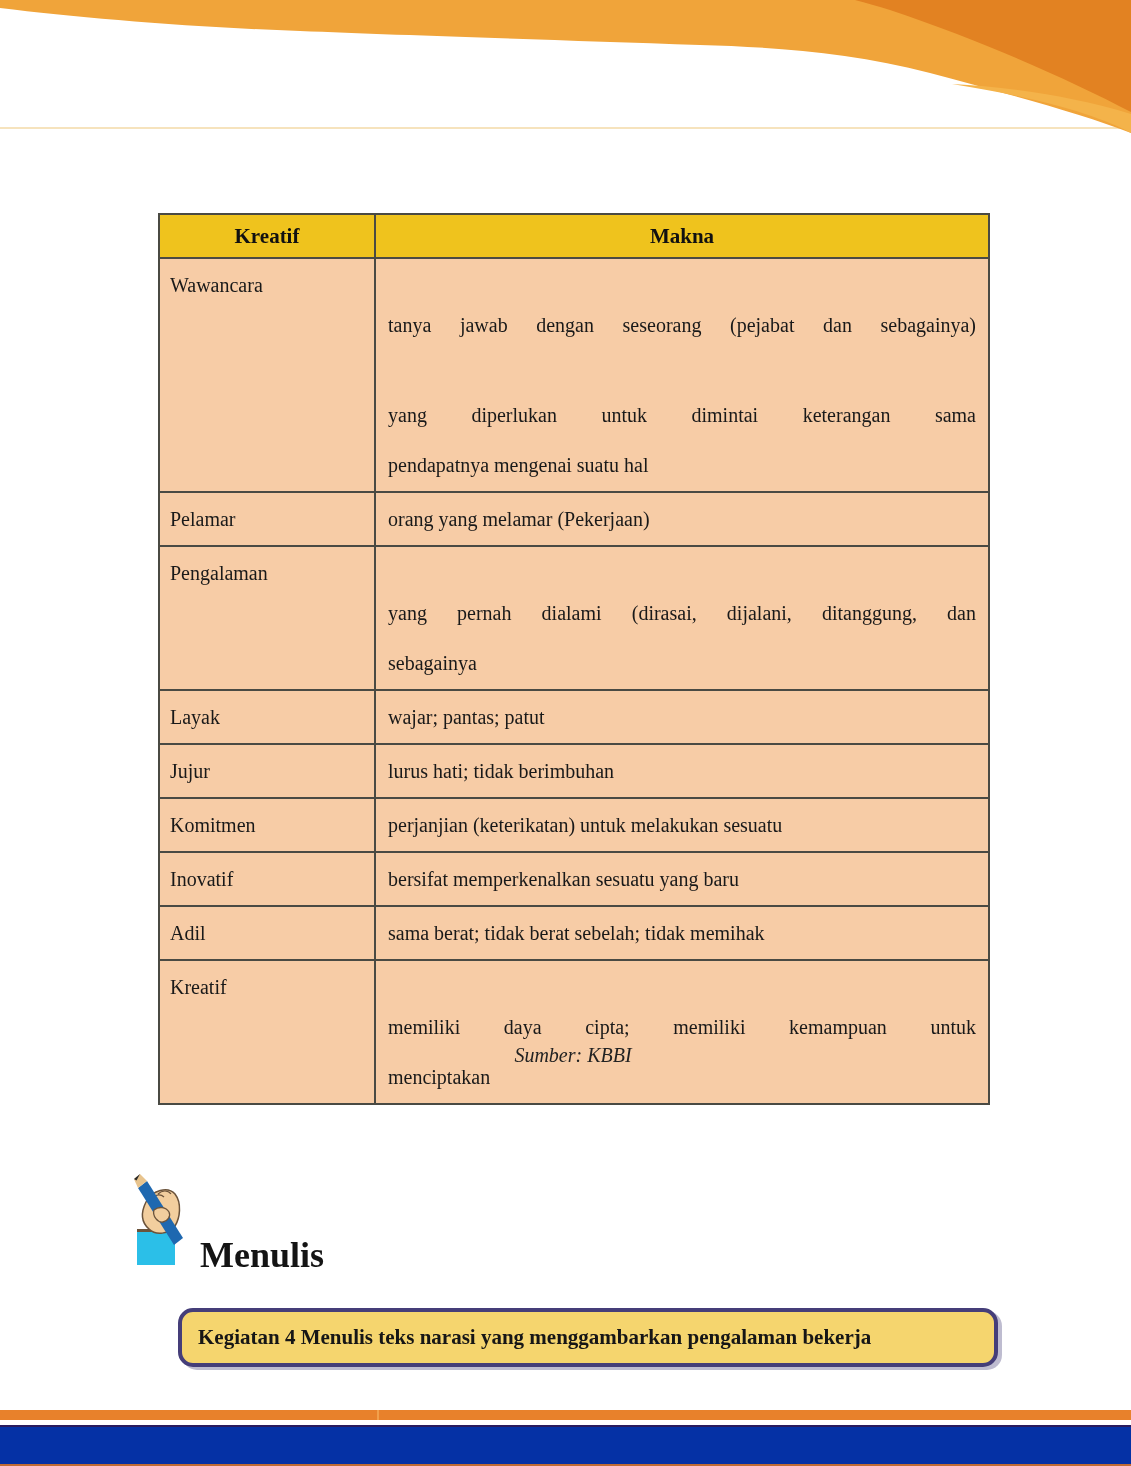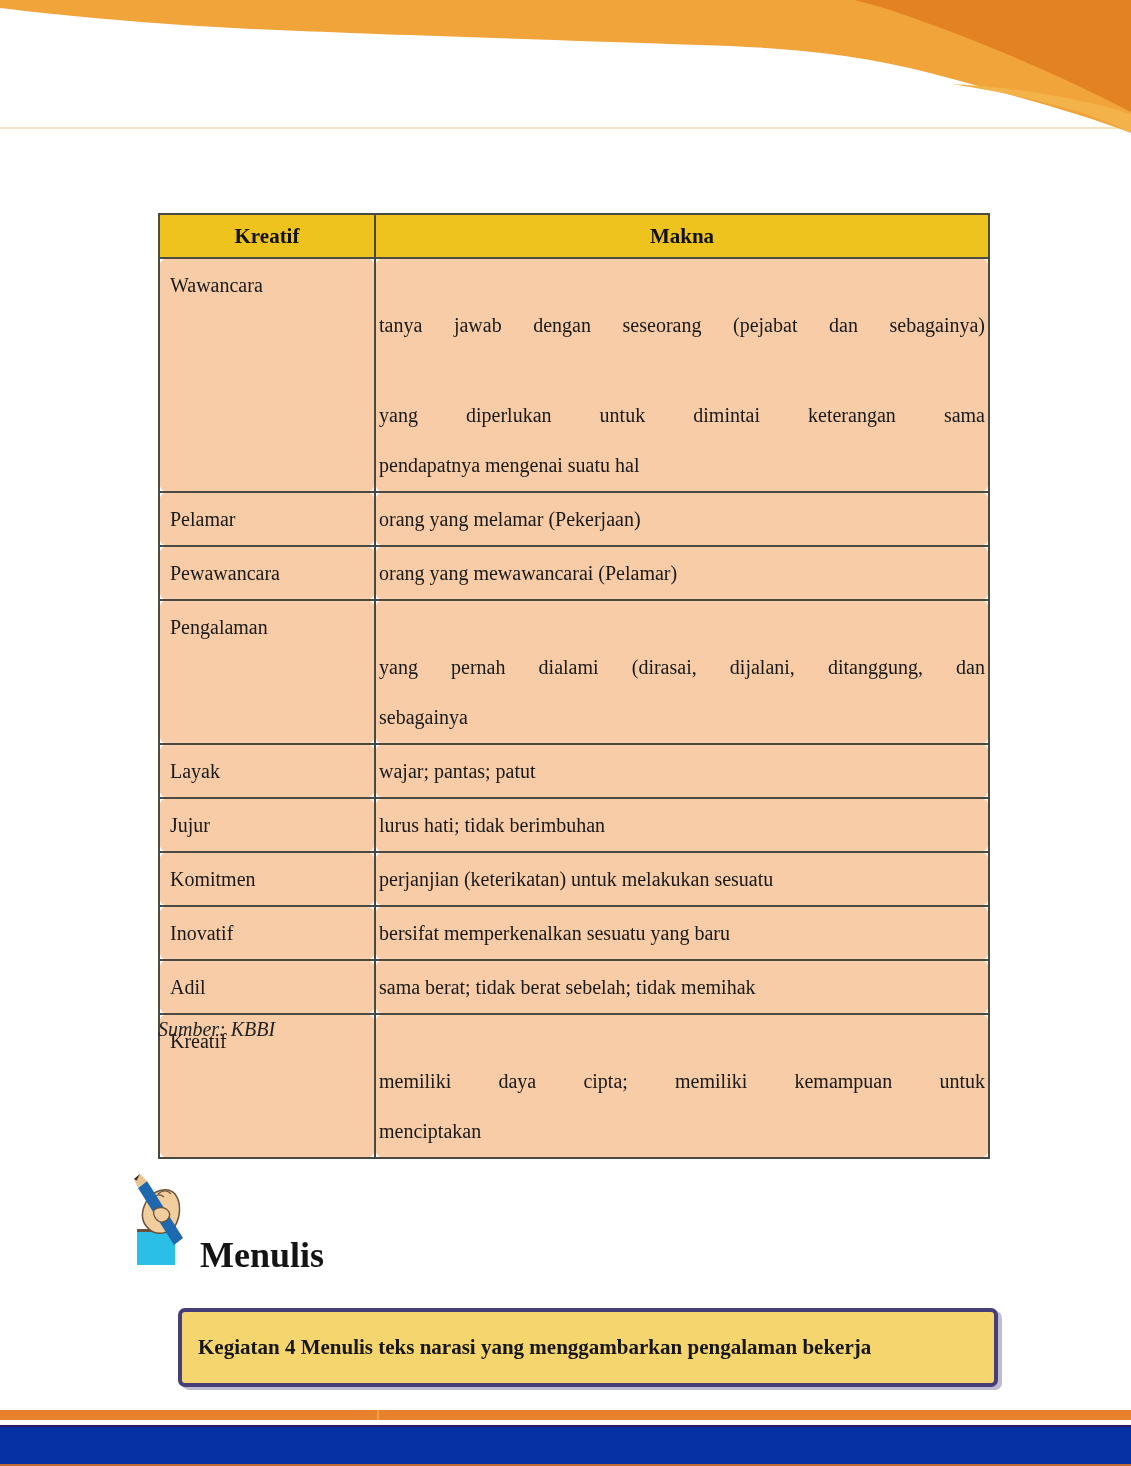--- a/index.html
+++ b/index.html
@@ -14,36 +14,36 @@
   .sw-dark{fill:var(--swoosh-dark,#E28222);}
   .sw-tail{fill:var(--swoosh-tail,#F4B34A);}
 
   
   .vocab-table{position:absolute;left:158px;top:213px;width:830px;border-collapse:collapse;
     table-layout:fixed;}
   .vocab-table th,.vocab-table td{border:2px solid var(--table-border,#4A4A43);}
   .vocab-table th{background:var(--table-header-bg,#EFC31D);font-size:21px;font-weight:bold;
     color:#111;height:40px;text-align:center;}
   .vocab-table td{background:var(--table-cell-bg,#F7CCA6);font-size:20px;color:#191919;
-    vertical-align:top;padding:1px 3px;border-radius:9px;}
+    vertical-align:top;padding:1px 12px;}
   .vocab-table td.kosakata{padding-left:10px;line-height:50px;}
   .vocab-table td.makna .line{line-height:50px;}
   .vocab-table td.makna .just{text-align:justify;text-align-last:justify;margin-top:40px;}
 
-  .source-note{position:absolute;left:158px;top:1018px;width:830px;text-align:left;
+  .source-note{position:absolute;left:158px;top:1044px;width:830px;text-align:center;
     font-style:italic;font-size:20px;color:#222;}
 
   
   .write-icon{position:absolute;left:128px;top:1172px;width:62px;height:93px;}
   .section-title{position:absolute;left:200px;top:1234px;font-size:36px;font-weight:bold;color:#141414;}
 
   
   .activity-box{position:absolute;left:178px;top:1308px;width:820px;box-sizing:border-box;
     background:var(--box-bg,#F5D56E);border:4px solid var(--box-border,#453E79);
-    border-radius:7px;padding:20px 16px;box-shadow:4px 3px 0 rgba(69,62,121,0.35);}
+    border-radius:15px;padding:10px 16px;box-shadow:4px 3px 0 rgba(69,62,121,0.35);}
   .activity-box .bx-line{font-size:21px;font-weight:bold;color:#161616;line-height:31px;}
 
   
   .footer-bar{position:absolute;left:0;top:1410px;width:1131px;height:10px;
     background:var(--footer-orange,#E8812B);}
   .footer-bar-divider{position:absolute;left:377px;top:0;width:2px;height:10px;background:#F2A04B;}
   .footer-dark-line{position:absolute;left:0;top:1425px;width:1131px;height:2px;
     background:var(--footer-dark-line,#2A1C5E);}
   .footer-navy{position:absolute;left:0;top:1427px;width:1131px;height:37px;
     background:var(--footer-navy,#0531A5);}
@@ -79,26 +79,20 @@
           <td class="makna">
             <div class="line just">tanya jawab dengan seseorang (pejabat dan sebagainya)</div>
             <div class="line just">yang diperlukan untuk dimintai keterangan sama</div>
             <div class="line">pendapatnya mengenai suatu hal</div>
           </td>
         </tr>
         <tr>
           <td class="kosakata">Pelamar</td>
           <td class="makna">
             <div class="line">orang yang melamar (Pekerjaan)</div>
-          </td>
-        </tr>
-        <tr>
-          <td class="kosakata">Pewawancara</td>
-          <td class="makna">
-            <div class="line">orang yang mewawancarai (Pelamar)</div>
           </td>
         </tr>
         <tr>
           <td class="kosakata">Pengalaman</td>
           <td class="makna">
             <div class="line just">yang pernah dialami (dirasai, dijalani, ditanggung, dan</div>
             <div class="line">sebagainya</div>
           </td>
         </tr>
         <tr>

